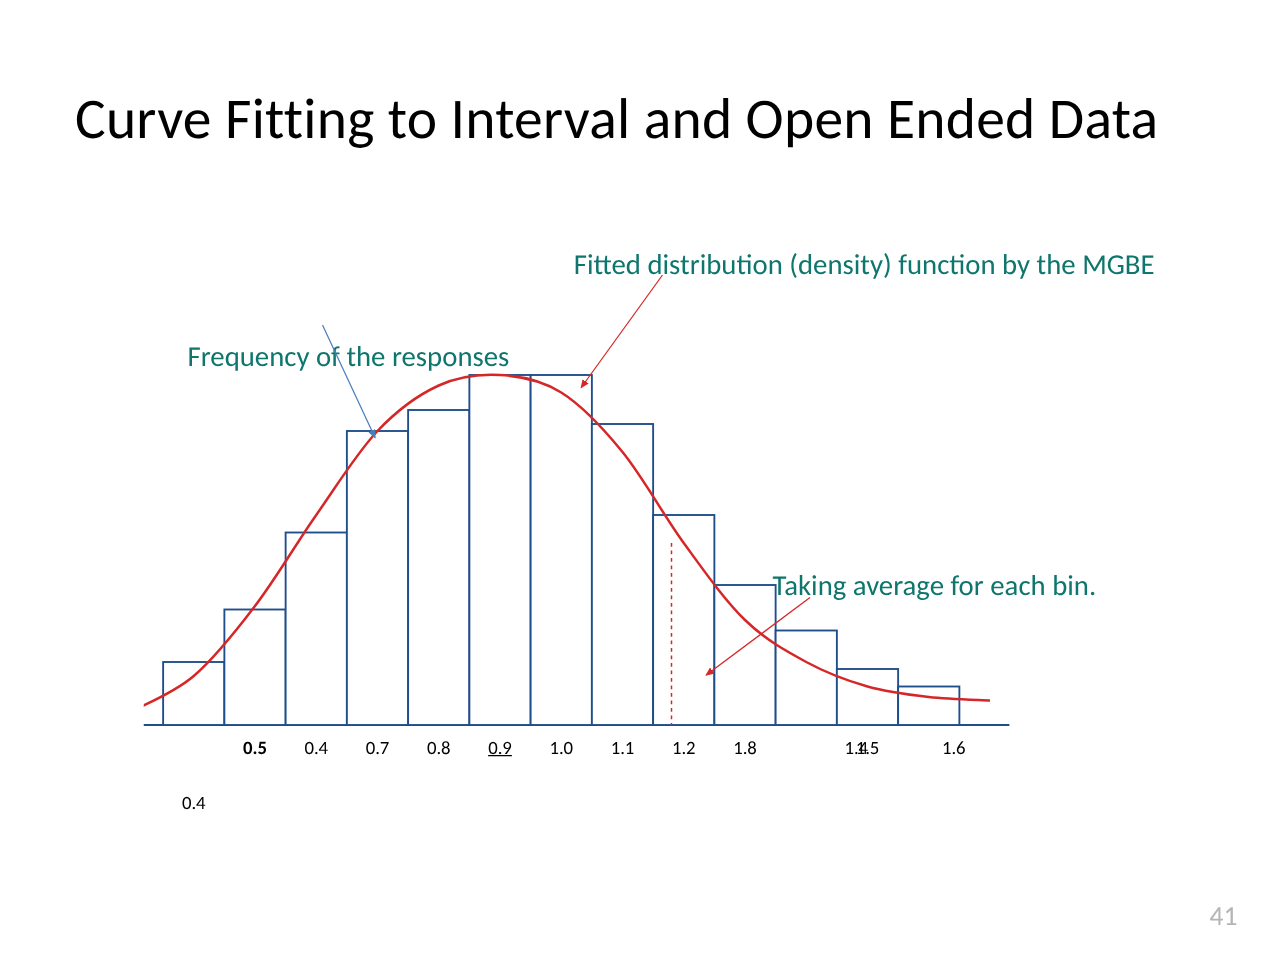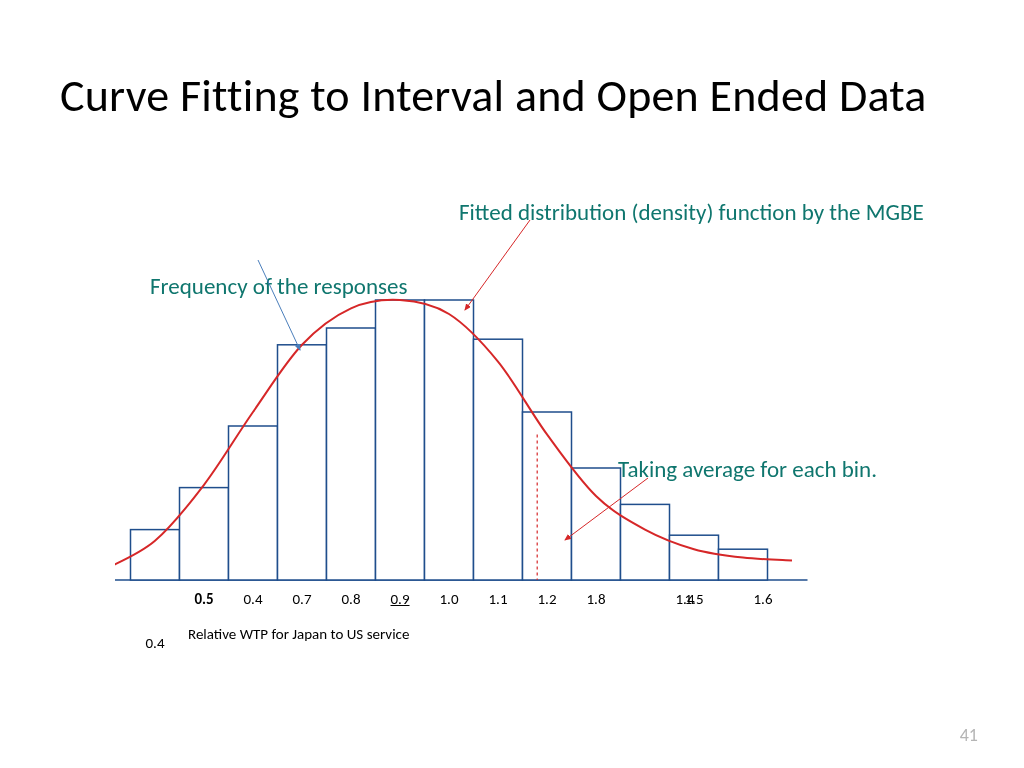--- a/index.html
+++ b/index.html
@@ -25,23 +25,23 @@
     margin-top: 40px;
   }
   .annot {
     position: absolute;
     font-size: 23px;
     color: #0f766e;
     text-align: right;
   }
   .page-num {
     position: absolute;
-    right: 46px;
+    right: 34px;
     bottom: 22px;
-    font-size: 18px;
+    font-size: 22px;
     color: #b5b5b5;
   }
   .chart {
     position: absolute;
     left: 115px;
     top: 280px;
     width: 770px;
     height: 340px;
   }
   .tick {
@@ -94,21 +94,20 @@
       <div class="tick" style="left: 236px; top: 310px;">0.8</div>
       <div class="tick" style="left: 285px; top: 310px; text-decoration: underline;">0.9</div>
       <div class="tick" style="left: 334px; top: 310px;">1.0</div>
       <div class="tick" style="left: 383px; top: 310px;">1.1</div>
       <div class="tick" style="left: 432px; top: 310px;">1.2</div>
       <div class="tick" style="left: 481px; top: 310px;">1.8</div>
       <div class="tick" style="left: 530px; top: 310px; margin-left: 40px;">1.4</div>
       <div class="tick" style="left: 579px; top: 310px;">1.5</div>
       <div class="tick" style="left: 648px; top: 310px;">1.6</div>
     </div>
-  <div class="x-axis-label" style="left:73px; top:345px;">Relative WTP for Japan to US service</div>
 </div>
 
 <div class="page-num">41</div>
 
 <svg width="1024" height="768" style="position: absolute; left: 0px; top: 0px; pointer-events: none;">
     <defs>
       <marker id="ah-red" markerWidth="8" markerHeight="8" refX="6" refY="3" orient="auto">
         <path d="M0,0 L7,3 L0,6 Z" fill="#d62728"></path>
       </marker>
       <marker id="ah-blue" markerWidth="8" markerHeight="8" refX="6" refY="3" orient="auto">

